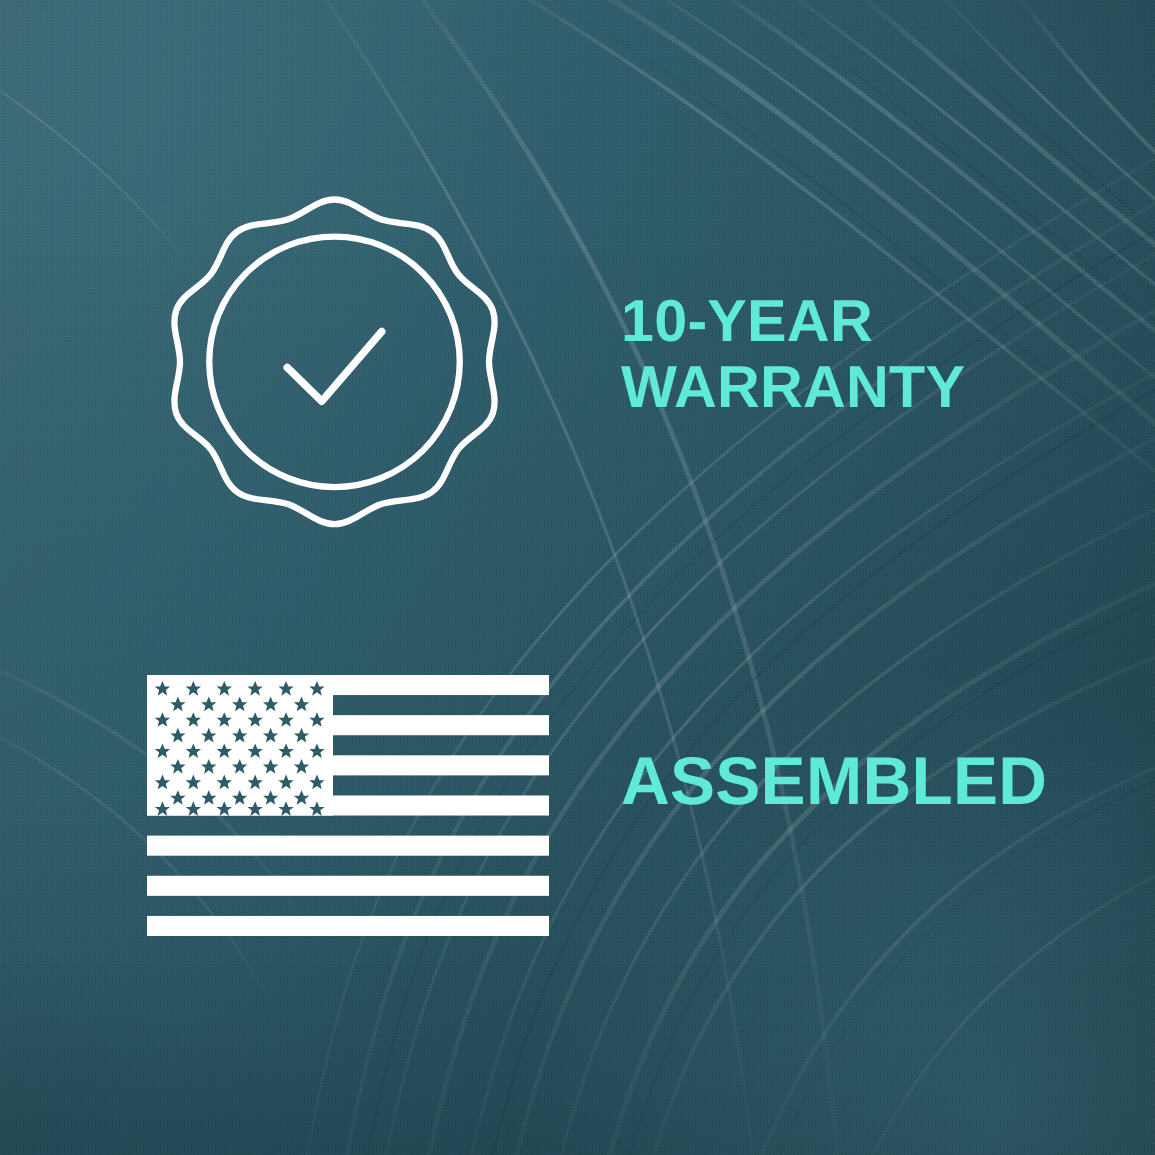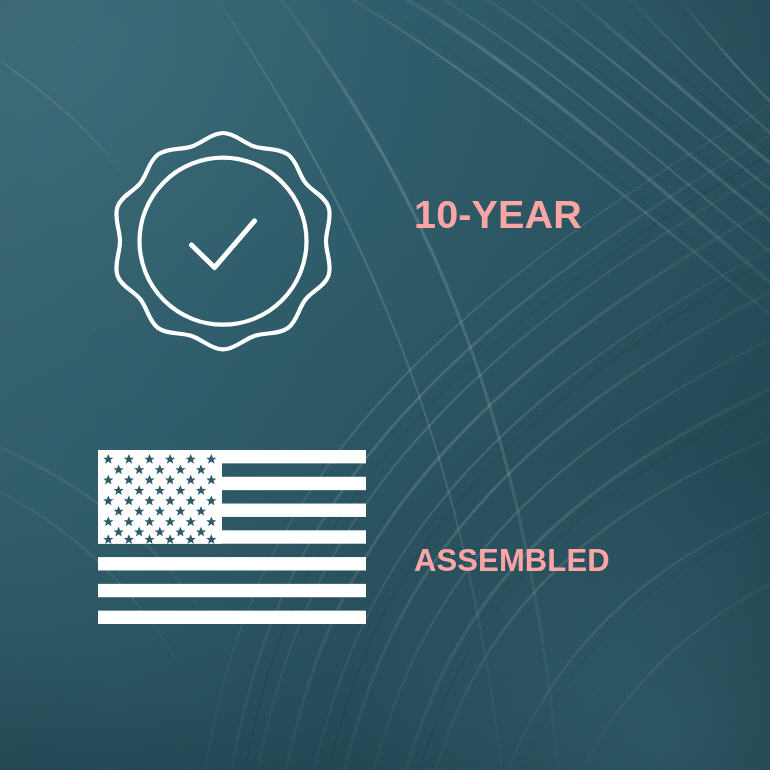--- a/index.html
+++ b/index.html
@@ -56,28 +56,28 @@
 
   
   .row { position: absolute; }
 
   .badge-icon   { left: 98px;  top: 128px; width: 250px; height: 250px; }
   .flag-icon    { left: 98px;  top: 450px; width: 268px; height: 174px; }
 
   .text-block {
     position: absolute;
     left: 414px;
-    color: #fca5a5;
+    color: #5eead4;
     font-weight: 700;
     letter-spacing: 0.004em;
     line-height: 1.115;
     text-transform: uppercase;
   }
   .text-warranty { top: 192px;  font-size: 39.5px; width: 318px; }
-  .text-usa      { top: 496px;  font-size: 31px; width: 300px; margin-top: 48px; }
+  .text-usa      { top: 496px;  font-size: 45px; width: 300px; }
   .text-block .ln { display: block; white-space: nowrap; }
 </style>
 </head>
 <body>
 
 <div id="canvas">
 
   <div class="bg-layer bg-base"></div>
 
   <div class="bg-layer bg-arcs">
@@ -183,20 +183,21 @@
 
         <circle cx="125" cy="113.2" r="83.5"></circle>
 
         <path d="M93.5 117.0 L116.5 139.5 L156.5 93.0" stroke-width="5.0"></path>
       </g>
     </svg>
   </div>
 
   <div class="text-block text-warranty">
     <span class="ln">10-YEAR</span>
+    <span class="ln">WARRANTY</span>
   </div>
 
   <div class="row flag-icon">
     <svg width="268" height="174" viewBox="0 0 268 174">
       <defs>
 
         <g id="star5">
           <path d="M0,-5.4 L1.58,-1.67 L5.13,-1.67 L2.27,0.64 L3.17,4.37
                    L0,2.15 L-3.17,4.37 L-2.27,0.64 L-5.13,-1.67 L-1.58,-1.67 Z"></path>
         </g>

